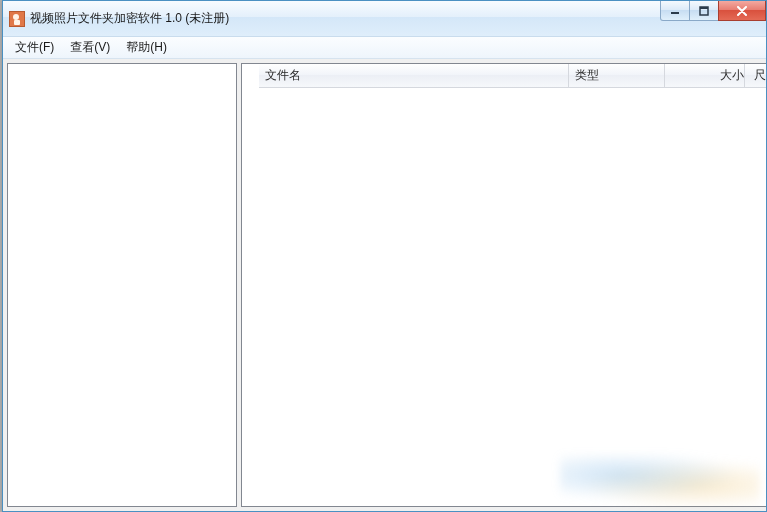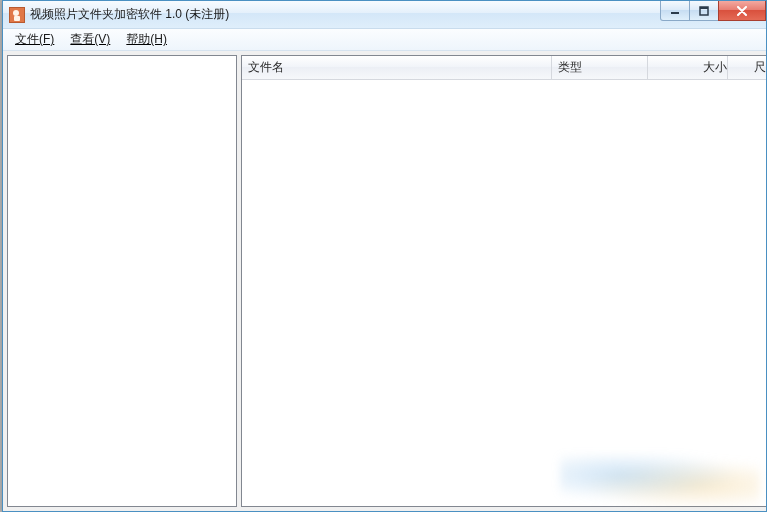--- a/index.html
+++ b/index.html
@@ -9,21 +9,21 @@
   .window {
     position: absolute; left: 2px; top: 0; width: 765px; height: 512px;
     background: #fff;
     border: 1px solid #4a90c2;
     box-shadow: -2px 0 4px rgba(0,0,0,0.15);
     display: flex; flex-direction: column;
   }
 
   
   .titlebar {
-    height: 28px;
+    height: 36px;
     background: linear-gradient(to bottom, #f7fbff 0%, #e4f0fb 45%, #d4e7f8 46%, #dfeefb 100%);
     border-bottom: 1px solid #c9dced;
     display: flex; align-items: center;
     padding-left: 6px;
     position: relative;
   }
   .app-icon {
     width: 16px; height: 16px;
     background: #e07848;
     border: 1px solid #b85a30;
@@ -62,21 +62,20 @@
   }
   .win-btn svg { display:block; }
 
   
   .menubar {
     height:22px;
     background: linear-gradient(to bottom,#fbfdff,#eef5fc);
     border-bottom:1px solid #d6e3ef;
     display:flex; align-items:center;
     padding-left:4px;
-    text-decoration:underline;
   }
   .menu-item {
     padding:2px 8px;
     color:#1a1a1a;
     cursor: default;
   }
 
   
   .client {
     flex:1;
@@ -98,21 +97,21 @@
     border-right:none;
     display:flex; flex-direction:column;
     overflow:hidden;
   }
   .list-header {
     height:24px;
     background: linear-gradient(to bottom,#ffffff,#f1f4f9 48%,#eceff5 50%,#f6f8fb);
     border-bottom:1px solid #d5d8de;
     display:flex;
     align-items:center;
-    font-size:12px; color:#2a2a2a;
+    font-size:12px; color:#2a2a2a;margin-left:17px;
   }
   .col {
     height:100%;
     display:flex; align-items:center;
     padding-left:6px;
     border-right:1px solid #d5d8de;
     white-space:nowrap;
     overflow:hidden;
   }
   .col.right { justify-content:flex-end; padding-right:0; padding-left:0; }

